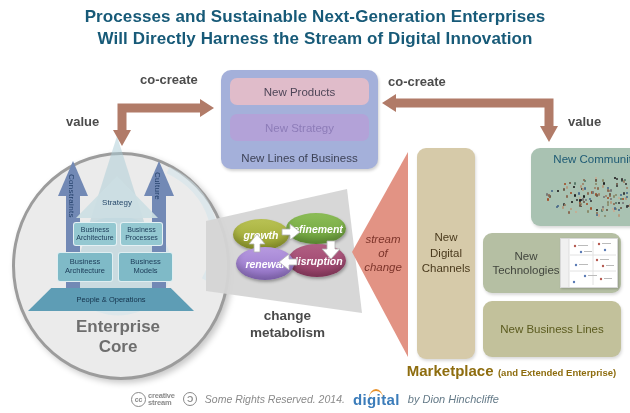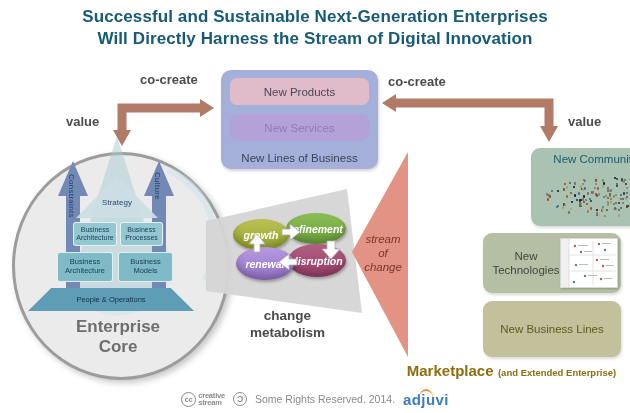--- a/index.html
+++ b/index.html
@@ -57,34 +57,34 @@
   .marketplace{left:393px;top:362px;width:237px;text-align:center;color:#8e6d0f;white-space:nowrap;}
   .marketplace .big{font-size:15px;font-weight:bold;}
   .marketplace .small{font-size:9.5px;font-weight:bold;}
   
   .footer{left:0;top:387px;width:630px;height:24px;display:flex;align-items:center;
           justify-content:center;gap:8px;color:#8a8a8a;}
   .cc-logo{display:flex;align-items:center;gap:2px;}
   .circle-icon{border:1.5px solid #8a8a8a;border-radius:50%;display:flex;align-items:center;
                justify-content:center;font-weight:bold;box-sizing:border-box;}
   .cc-words{font-size:7.5px;font-weight:bold;line-height:0.95;letter-spacing:-0.2px;}
-  .rights{font-size:10.5px;}
+  .rights{font-size:10.5px;font-style:italic;}
   .brand{position:relative;font-size:15px;font-weight:600;color:#3b7cba;letter-spacing:0.4px;}
   .brand-arc{position:absolute;top:-2px;left:16px;width:14px;height:7px;
              border-top:2.5px solid #e8912a;border-radius:50% 50% 0 0/100% 100% 0 0;}
   .byline{font-style:italic;font-size:11px;color:#647a88;}
   .dot{position:absolute;border-radius:40%;}
 </style>
 </head>
 <body>
 
 <div id="canvas">
 
   <div class="abs title">
-    <div>Successful and Sustainable Next-Generation Enterprises</div>
+    <div>Processes and Sustainable Next-Generation Enterprises</div>
     <div>Will Directly Harness the Stream of Digital Innovation</div>
   </div>
 
   <div class="abs core-circle"></div>
 
   <svg width="630" height="413" viewBox="0 0 630 413">
 
     <g opacity="0.55">
       <ellipse cx="118" cy="266" rx="50" ry="46" fill="none" stroke="#d3e5eb" stroke-width="7"></ellipse>
       <path d="M168 170 C 214 192, 226 240, 205 280" fill="none" stroke="#d3e5eb" stroke-width="7"></path>
@@ -133,39 +133,42 @@
     <div>Core</div>
   </div>
 
   <div class="abs flow-label" style="left:140px;top:72px;">co-create</div>
   <div class="abs flow-label" style="left:66px;top:114px;">value</div>
   <div class="abs flow-label" style="left:388px;top:74px;">co-create</div>
   <div class="abs flow-label" style="left:568px;top:114px;">value</div>
 
   <div class="abs nlob">
     <div class="abs nlob-inner" style="top:8px;background:#e0bcca;color:#4f4658;">New Products</div>
-    <div class="abs nlob-inner" style="top:44px;background:#b3a2d8;color:#8d7cb8;">New Services</div>
+    <div class="abs nlob-inner" style="top:44px;background:#b3a2d8;color:#8d7cb8;">New Strategy</div>
     <div class="abs nlob-label">New Lines of Business</div>
   </div>
 
   <div class="abs stage" style="left:233px;top:219px;width:56px;height:31px;background:linear-gradient(#b9c254,#99a32e);">growth</div>
   <div class="abs stage" style="left:286px;top:213px;width:60px;height:31px;background:linear-gradient(#8cbd57,#6da23c);">refinement</div>
   <div class="abs stage" style="left:288px;top:244px;width:58px;height:33px;background:linear-gradient(#b25f83,#983f68);">disruption</div>
   <div class="abs stage" style="left:236px;top:247px;width:58px;height:33px;background:linear-gradient(#b79ae0,#9473c9);">renewal</div>
   <div class="abs metab-label">
     <div>change</div>
     <div>metabolism</div>
   </div>
 
   <div class="abs stream-text">
     <div>stream</div>
     <div>of</div>
     <div>change</div>
   </div>
 
+  <div class="abs mkt-box channels">
+    <div class="channels-text">New Digital Channels</div>
+  </div>
 
   <div class="abs mkt-box communities">
     <div class="abs communities-title">New Communities</div>
     <div class="abs crowd" id="crowd">
         <span class="dot" style="left: 71.0415px; top: 23.9117px; width: 2px; height: 2px; background: rgb(119, 119, 119);"></span>
         <span class="dot" style="left: 91.8759px; top: 31.7139px; width: 2px; height: 2px; background: rgb(181, 154, 126);"></span>
         <span class="dot" style="left: 86.6692px; top: 30.8836px; width: 2px; height: 3px; background: rgb(60, 60, 60);"></span>
         <span class="dot" style="left: 55.0479px; top: 12.9342px; width: 2px; height: 2px; background: rgb(156, 128, 102);"></span>
         <span class="dot" style="left: 41.1167px; top: 29.8796px; width: 2px; height: 3px; background: rgb(60, 60, 60);"></span>
         <span class="dot" style="left: 61.6049px; top: 35.3453px; width: 2px; height: 3px; background: rgb(90, 122, 106);"></span>
@@ -374,23 +377,24 @@
       <div class="cc-words">
         <div>creative</div>
         <div>stream</div>
       </div>
     </div>
     <div class="circle-icon" style="width:14px;height:14px;font-size:8.5px;">
       <span style="transform:scaleX(-1);display:inline-block;">C</span>
     </div>
     <div class="rights">Some Rights Reserved. 2014.</div>
     <div class="brand">
-      <span>adjuvi</span>
+      <span>digital</span>
       <div class="brand-arc"></div>
     </div>
+    <div class="byline">by Dion Hinchcliffe</div>
   </div>
 
   <svg width="630" height="413" viewBox="0 0 630 413" style="pointer-events:none;">
     <g fill="#ffffff" stroke="#b0b0b0" stroke-width="0.8">
       <path d="M282 229 L290 229 L290 224 L300 232 L290 240 L290 235 L282 235 Z"></path>
       <path d="M327 241 L335 241 L335 249 L340 249 L331 259 L322 249 L327 249 Z"></path>
       <path d="M297 259 L289 259 L289 254 L279 262 L289 270 L289 265 L297 265 Z"></path>
       <path d="M254 252 L254 244 L249 244 L257 234 L265 244 L260 244 L260 252 Z"></path>
     </g>
   </svg>

